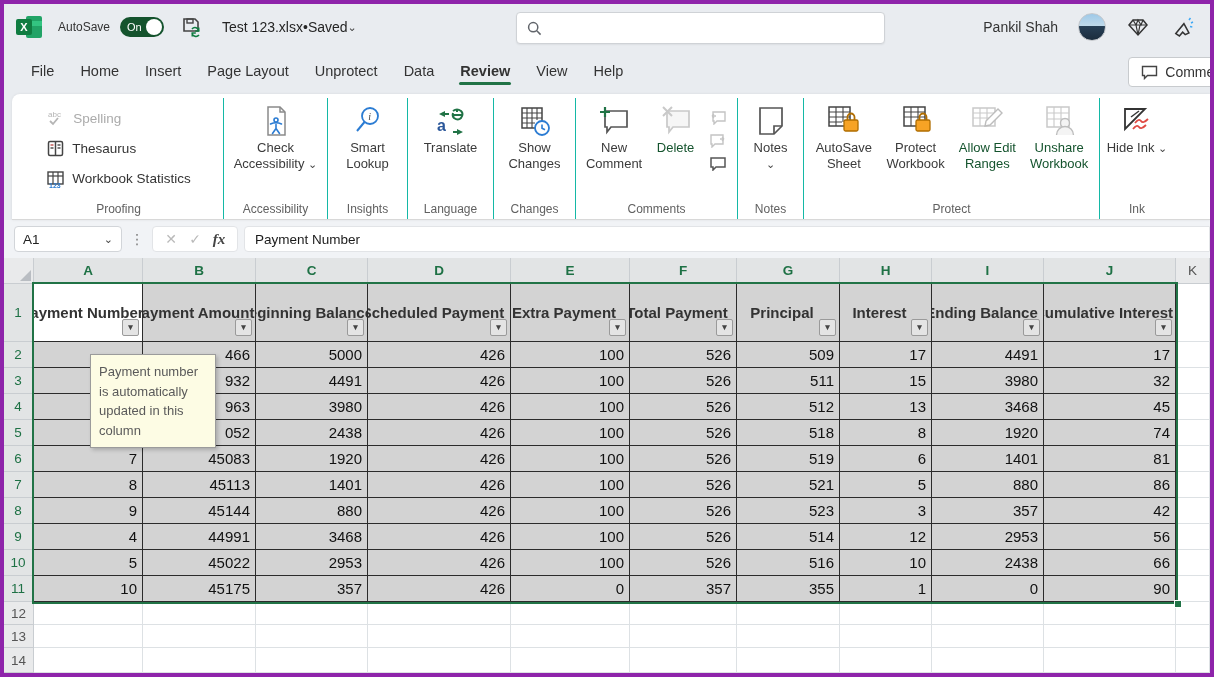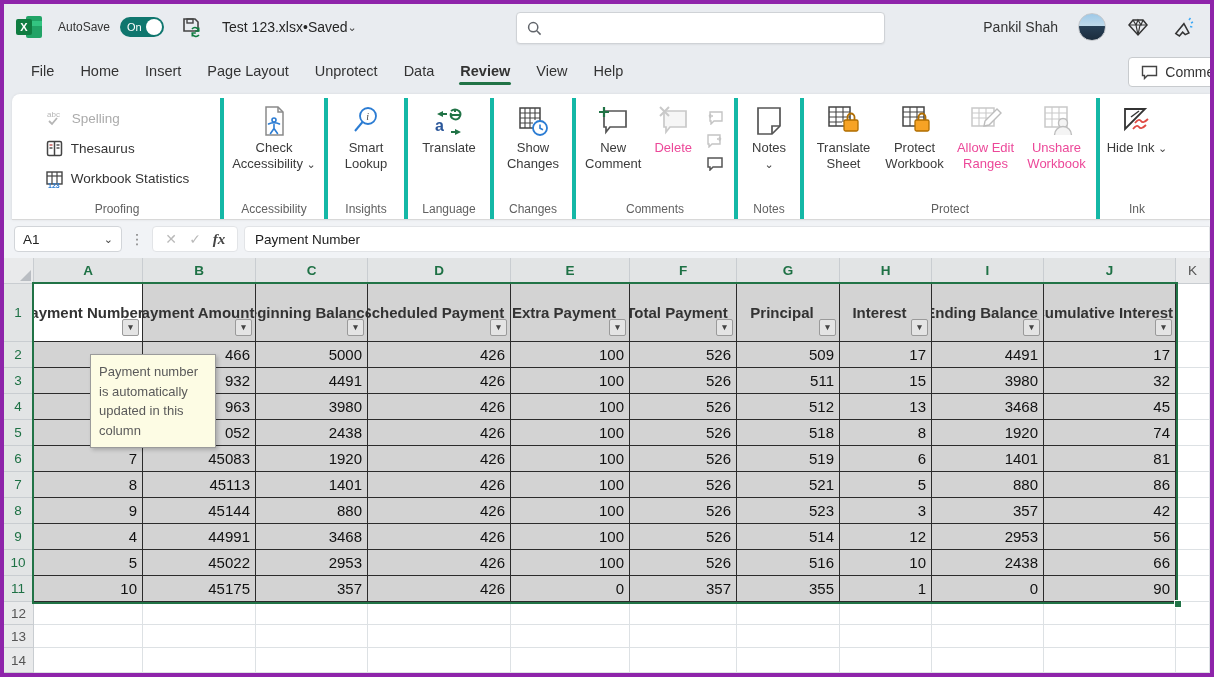--- a/index.html
+++ b/index.html
@@ -8,21 +8,21 @@
 
   .frame { position:relative; width:1214px; height:677px; border:4px solid #8E24AA; background:#E9ECF0; overflow:hidden; }
 
   
   .titlebar { height:46px; display:flex; align-items:center; padding:0 12px; gap:10px; background:#E9ECF0; position:relative; }
   .xl-icon { width:26px; height:26px; position:relative; }
   .xl-icon .sheet { position:absolute; right:0; top:2px; width:16px; height:22px; background:#21A366; border-radius:2px; }
   .xl-icon .sheet::before { content:""; position:absolute; left:0; top:5px; width:16px; height:5px; background:#33C481; }
   .xl-icon .box { position:absolute; left:0; top:5px; width:16px; height:16px; background:#107C41; border-radius:2px; color:#fff; font-weight:bold; font-size:11px; display:flex; align-items:center; justify-content:center; }
   .autosave-label { font-size:12px; color:#333; margin-left:6px; }
-  .toggle { width:44px; height:20px; background:#0f766e; border-radius:10px; position:relative; display:flex; align-items:center; }
+  .toggle { width:44px; height:20px; background:#14532d; border-radius:10px; position:relative; display:flex; align-items:center; }
   .toggle .on-txt { color:#fff; font-size:11px; margin-left:7px; }
   .toggle .knob { position:absolute; right:2px; top:2px; width:16px; height:16px; border-radius:50%; background:#fff; }
   .save-icon { margin-left:6px; }
   .doc-title { font-size:14px; color:#252525; margin-left:10px; display:flex; align-items:center; gap:0; }
   .chev { font-size:11px; color:#444; }
   .searchbox { position:absolute; left:512px; top:8px; width:369px; height:32px; background:#fff; border:1px solid #CFD2D6; border-radius:4px; display:flex; align-items:center; padding:0 10px; gap:8px; box-shadow:0 1px 2px rgba(0,0,0,.06); }
   .searchbox input { border:none; outline:none; font-size:14px; color:#333; width:100%; background:transparent; font-family:"Liberation Sans",sans-serif; }
   .searchbox input::placeholder { color:#60646A; }
   .tb-right { position:absolute; right:14px; top:0; height:46px; display:flex; align-items:center; gap:20px; }
   .username { font-size:14px; color:#333; }
@@ -30,25 +30,25 @@
 
   
   .menubar { height:44px; display:flex; align-items:center; padding:0 14px; gap:4px; background:#E9ECF0; position:relative; }
   .mtab { font-size:14.5px; color:#333; padding:8px 13px 10px; cursor:default; position:relative; }
   .mtab.active { font-weight:700; color:#333; }
   .mtab.active::after { content:""; position:absolute; left:12px; right:12px; bottom:4px; height:3px; background:#217346; border-radius:2px; }
   .comments-btn { position:absolute; right:-36px; top:7px; height:30px; background:#fff; border:1px solid #C8CBCE; border-radius:4px; display:flex; align-items:center; gap:7px; padding:0 12px; font-size:14px; color:#333; }
 
   
   .ribbon { height:126px; background:#fff; margin:0 0 0 8px; border-radius:8px 0 0 0; border-bottom:1px solid #D8D8D8; display:flex; align-items:stretch; padding:4px 0 0 2px; position:relative; box-shadow:0 0 3px rgba(0,0,0,.08); }
-  .rgroup { position:relative; padding:2px 4px 20px; display:flex; align-items:flex-start; justify-content:center; border-right:4px solid #14b8a6; }
+  .rgroup { position:relative; padding:2px 4px 20px; display:flex; align-items:flex-start; justify-content:center; border-right:1px solid #14b8a6; }
   .rgroup:last-child { border-right:none; }
   .glabel { position:absolute; bottom:3px; left:0; right:0; text-align:center; font-size:12px; color:#616161; }
   .bigbtn { width:72px; display:flex; flex-direction:column; align-items:center; gap:3px; padding-top:5px; font-size:13px; color:#3B3B3B; text-align:center; line-height:1.25; cursor:default; }
-  .bigbtn.disabled { color:#ec4899; }
+  .bigbtn.disabled { color:#14532d; }
   .bigbtn .blabel { white-space:pre-line; }
   .smallrow { display:flex; align-items:center; gap:7px; font-size:13.5px; color:#333; height:28px; padding:0 6px; }
   .smallrow.disabled { color:#ABABAB; }
   .stack { display:flex; flex-direction:column; justify-content:flex-start; gap:2px; padding-top:4px; }
   .navstack { display:flex; flex-direction:column; gap:5px; padding:8px 4px 0; }
   .navbtn { width:22px; height:18px; display:flex; align-items:center; justify-content:center; }
   .ic { flex:none; display:block; }
 
   
   .formulabar { height:38px; background:#F1F3F6; display:flex; align-items:center; padding:5px 0 5px 10px; gap:6px; }
@@ -281,21 +281,21 @@
     </div>
 
     <div class="rgroup" style="width:296px">
       <div class="bigbtn">
         <svg class="ic" width="34" height="32" viewBox="0 0 34 32">
             <rect x="2" y="2" width="21" height="19" fill="#fff" stroke="#444" stroke-width="1.5"></rect>
             <path d="M2 7 h21 M2 12 h21 M2 17 h13 M9 2 v19 M16 2 v15" stroke="#444" stroke-width="1.1"></path>
             <rect x="17" y="15" width="14" height="11" rx="1.5" fill="#F7A325" stroke="#B06D00" stroke-width="1.3"></rect>
             <path d="M20.5 15 v-3 a3.5 3.5 0 0 1 7 0 v3" fill="none" stroke="#B06D00" stroke-width="1.8"></path>
           </svg>
-        <span class="blabel">Translate Sheet</span>
+        <span class="blabel">AutoSave Sheet</span>
       </div>
       <div class="bigbtn">
         <svg class="ic" width="34" height="32" viewBox="0 0 34 32">
             <rect x="5" y="2" width="21" height="19" fill="#fff" stroke="#444" stroke-width="1.5"></rect>
             <path d="M5 7 h21 M5 12 h21 M12 2 v19 M19 2 v19" stroke="#444" stroke-width="1.1"></path>
             <rect x="17" y="15" width="14" height="11" rx="1.5" fill="#F7A325" stroke="#B06D00" stroke-width="1.3"></rect>
             <path d="M20.5 15 v-3 a3.5 3.5 0 0 1 7 0 v3" fill="none" stroke="#B06D00" stroke-width="1.8"></path>
           </svg>
         <span class="blabel">Protect Workbook</span>
       </div>

